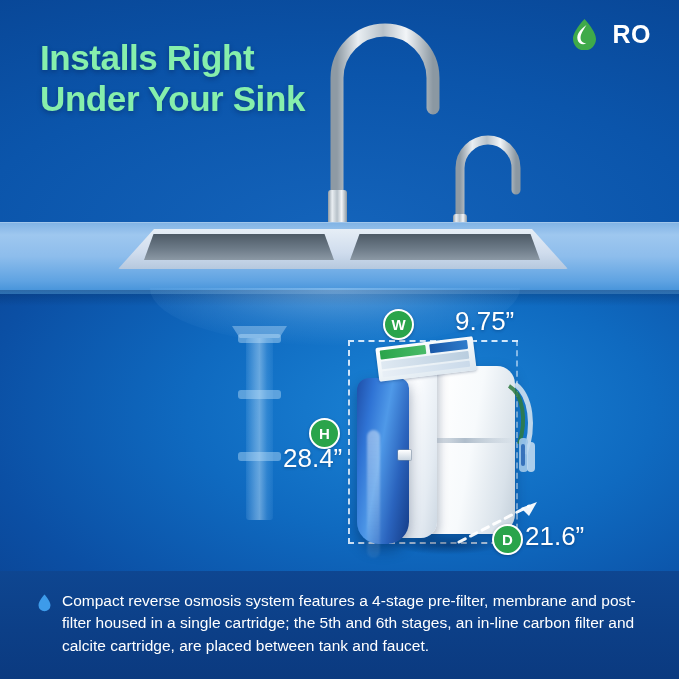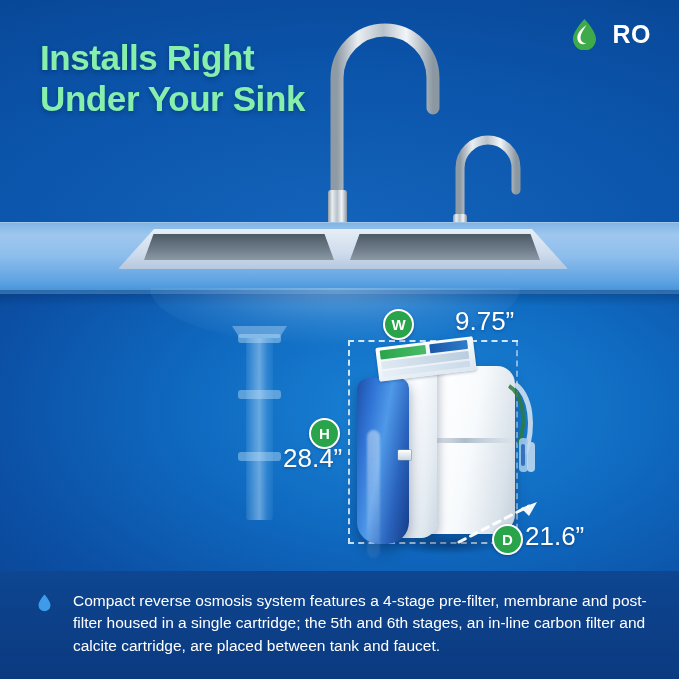--- a/index.html
+++ b/index.html
@@ -177,21 +177,21 @@
   }
   .p-shadow{
     position:absolute;left:18px;top:196px;width:150px;height:22px;
     background:radial-gradient(50% 60% at 50% 50%, rgba(3,28,70,.45), rgba(3,28,70,0) 72%);
     border-radius:50%;
   }
 
   
   .caption{
     position:absolute;left:38px;top:590px;width:612px;
-    display:flex;gap:22px;align-items:flex-start;
+    display:flex;gap:11px;align-items:flex-start;
   }
   .cap-text{
     color:#ffffff;font-size:15.5px;line-height:1.45;
   }
 </style>
 </head>
 <body>
 
 <div id="stage">
 

